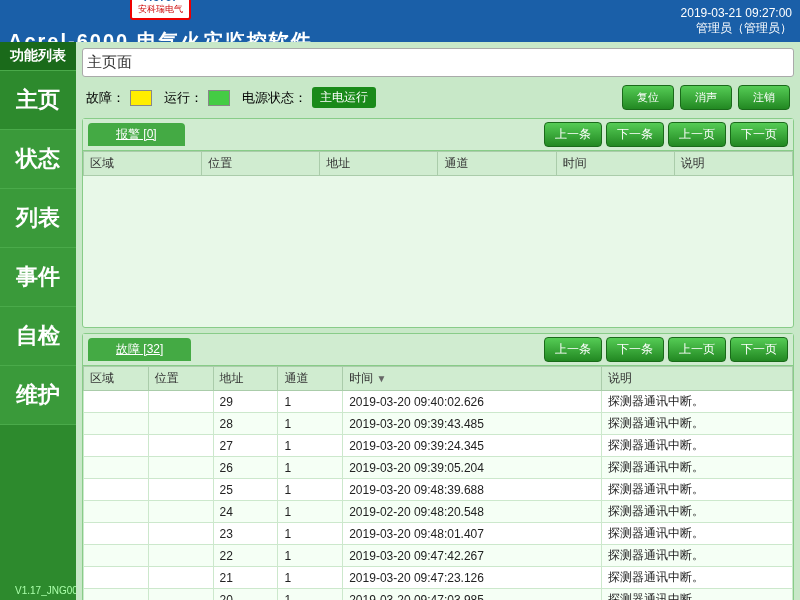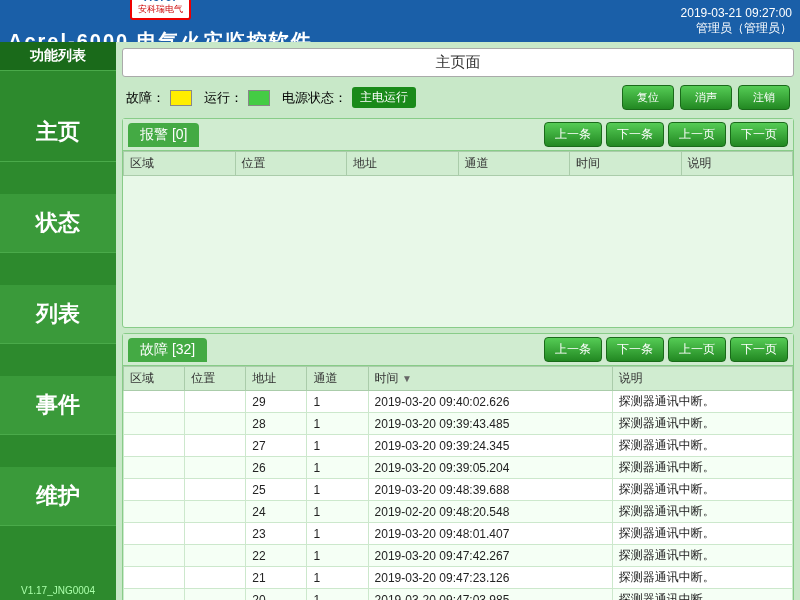--- a/index.html
+++ b/index.html
@@ -59,25 +59,24 @@
     }
 
     
     .main-layout {
       display: flex;
       height: 558px;
     }
 
     
     .sidebar {
-      width: 116px;
+      width: 76px;
       background: #2d8a2d;
       display: flex;
       flex-direction: column;
-      gap: 32px;
     }
     .sidebar-header {
       background: #1a6a1a;
       color: white;
       text-align: center;
       padding: 5px 0;
       font-size: 14px;
       font-weight: bold;
       border-bottom: 1px solid #4aaa4a;
     }
@@ -110,21 +109,20 @@
       display: flex;
       flex-direction: column;
       gap: 5px;
     }
 
     
     .page-title-bar {
       background: white;
       border: 1px solid #aaa;
       border-radius: 3px;
-      text-align: center;
       padding: 4px;
       font-size: 15px;
       color: #333;
     }
 
     
     .status-bar {
       display: flex;
       align-items: center;
       gap: 12px;
@@ -185,23 +183,24 @@
       align-items: center;
       justify-content: space-between;
       padding: 3px 5px;
       background: #d0ecd0;
       border-bottom: 1px solid #88cc88;
     }
     .panel-tab {
       background: #44aa44;
       color: white;
       border-radius: 4px 4px 0 0;
-      padding: 3px 12px;
-      font-size: 14px;
+      padding: 3px 28px;
+      font-size: 12px;
       cursor: pointer;
+      text-decoration: underline;
     }
     .panel-nav-buttons {
       display: flex;
       gap: 4px;
     }
     .btn-nav {
       background: linear-gradient(to bottom, #55cc55, #228822);
       color: white;
       border: 1px solid #1a6a1a;
       border-radius: 4px;
@@ -279,20 +278,21 @@
 </div>
 
 <div class="main-layout">
 
   <div class="sidebar">
     <div class="sidebar-header">功能列表</div>
     <div class="sidebar-item active">主页</div>
     <div class="sidebar-item">状态</div>
     <div class="sidebar-item">列表</div>
     <div class="sidebar-item">事件</div>
+    <div class="sidebar-item">自检</div>
     <div class="sidebar-item">维护</div>
     <div class="sidebar-version">V1.17_JNG0004</div>
   </div>
 
   <div class="content">
 
     <div class="page-title-bar">主页面</div>
 
     <div class="status-bar">
       <div class="status-item">

